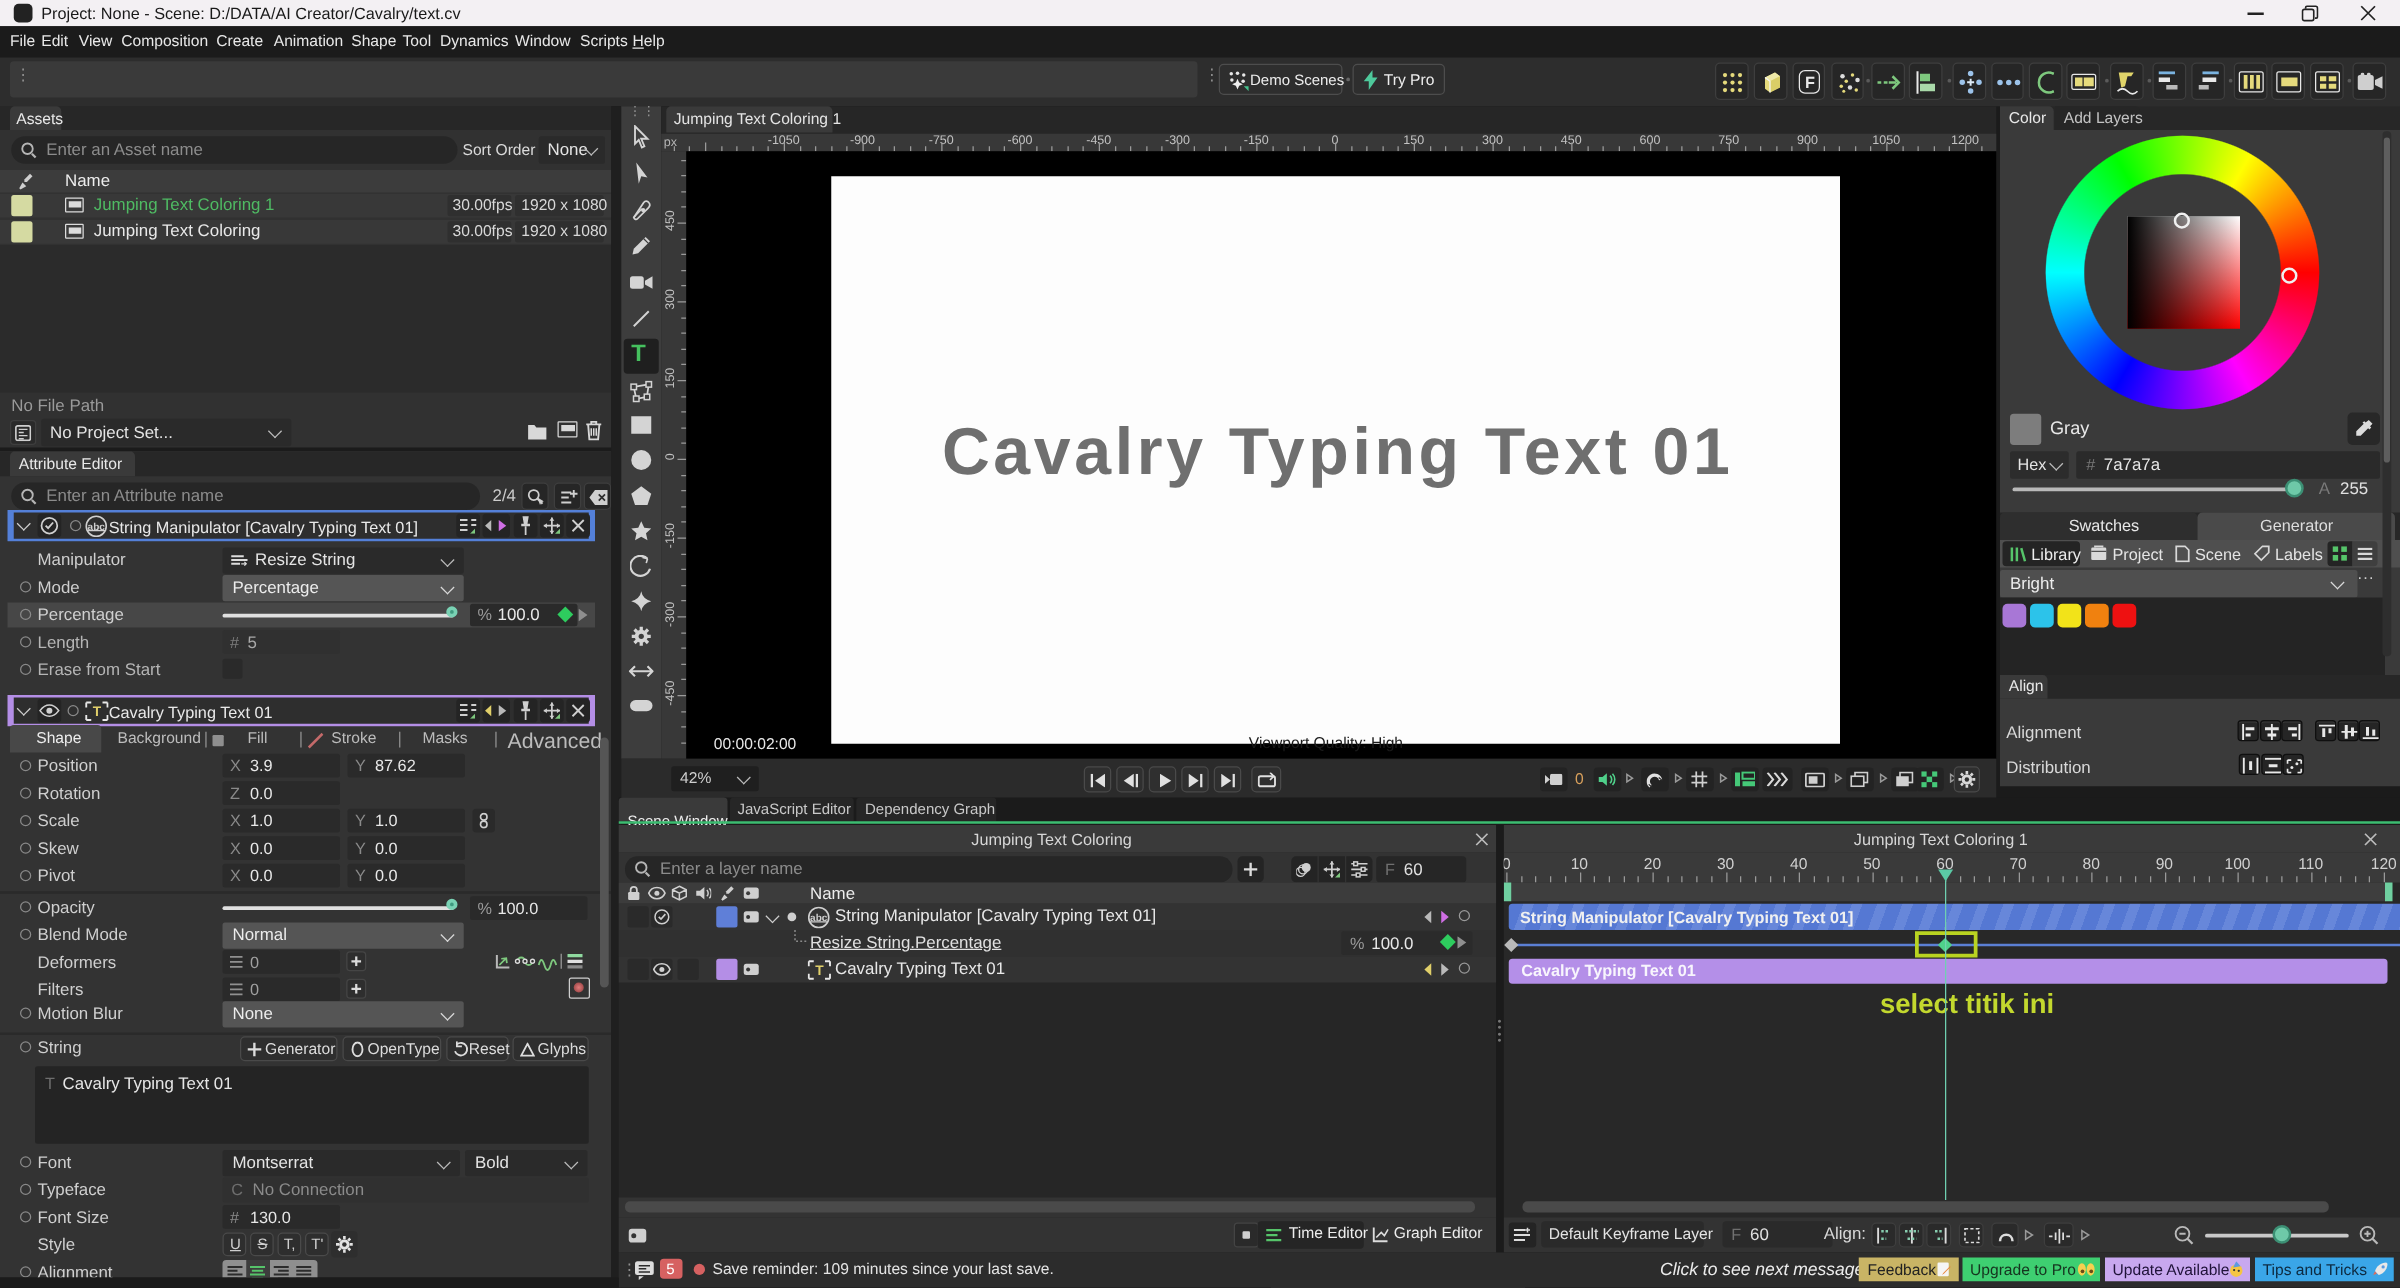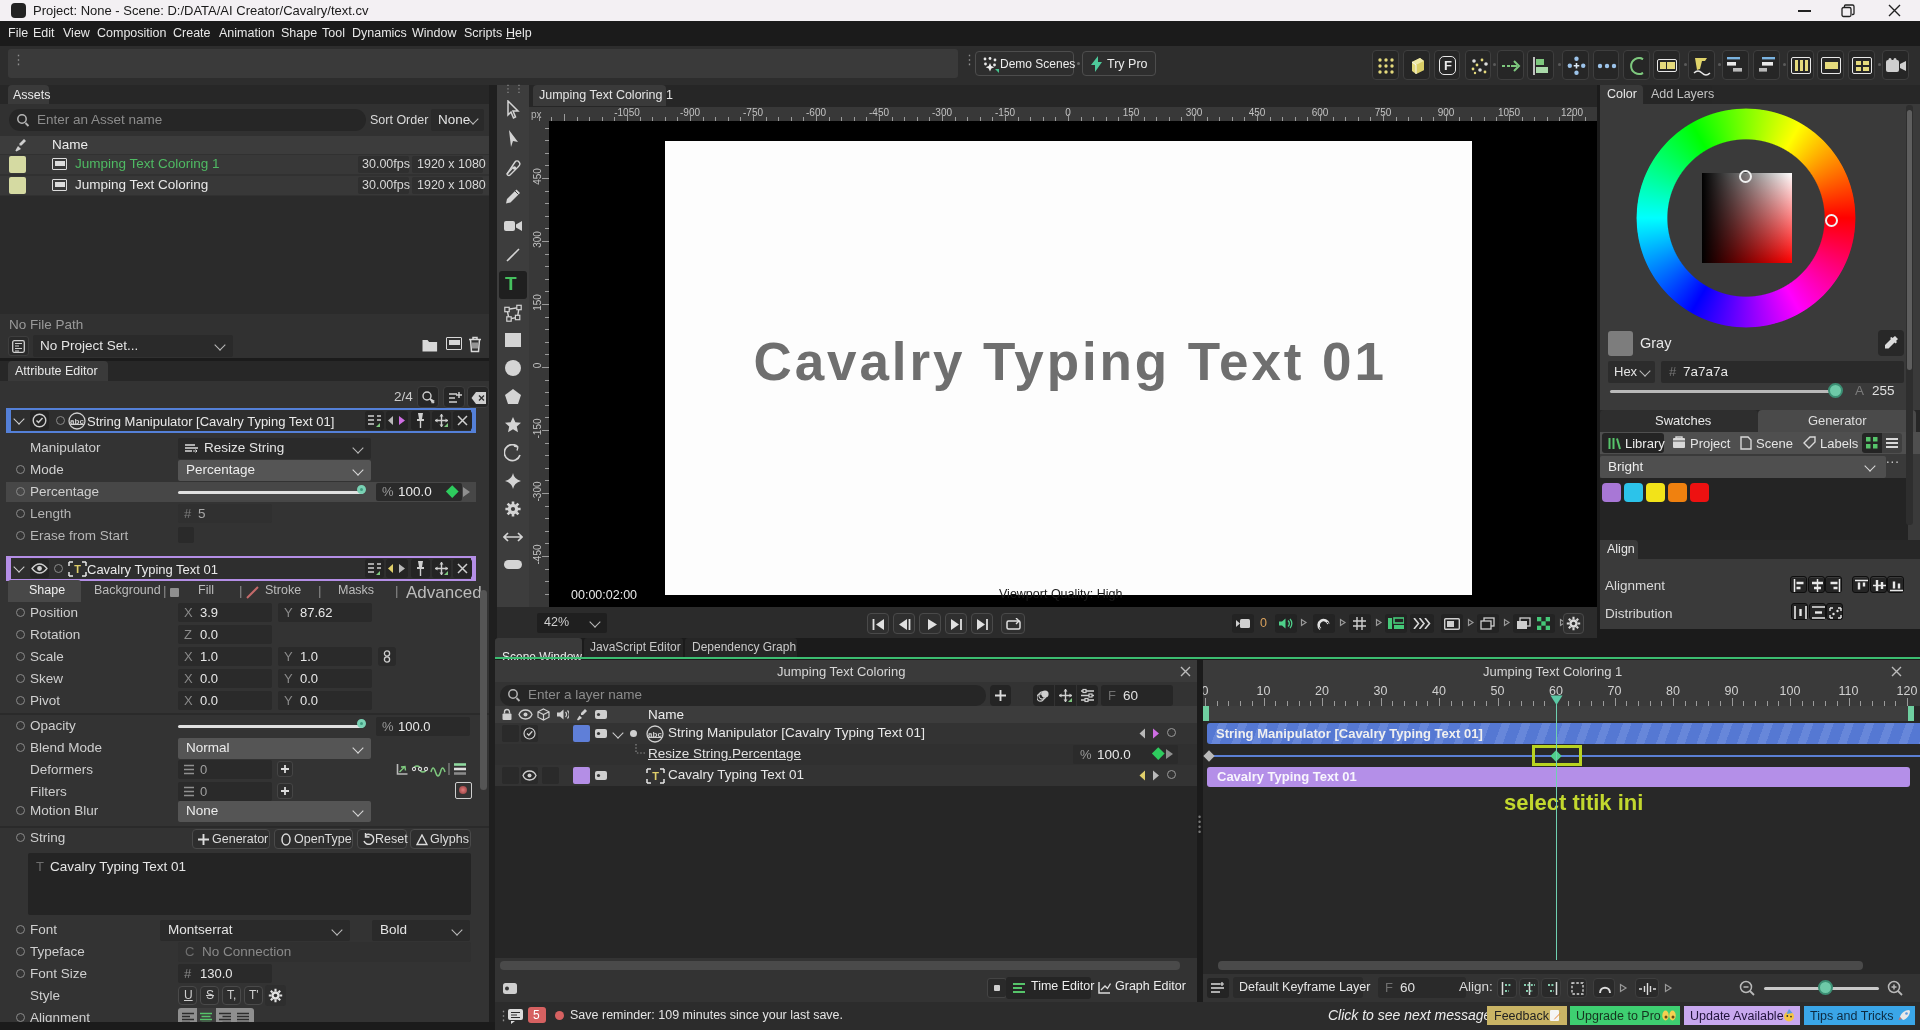--- a/index.html
+++ b/index.html
@@ -274,20 +274,27 @@
   <svg class="abs" style="left:467px;top:250px" width="16" height="18">
       <path d="M2 4.5 h12 M6 4.5 v-2 h4 v2 M3.5 4.5 l1 12 h7 l1 -12" fill="none" stroke="#d8d8d8" stroke-width="1.5"></path>
       <path d="M6 7.5 v6 M8 7.5 v6 M10 7.5 v6" stroke="#d8d8d8" stroke-width="1.2"></path>
     </svg>
 </div>
 
 <div class="abs" style="left:0;top:361px;width:489px;height:661px;background:#333333;overflow:hidden;">
   <div class="abs" style="left:0;top:0;width:489px;height:20px;background:#272727;"></div>
   <div class="abs" style="left:8px;top:0;width:100px;height:20px;background:#3a3a3a;border-radius:4px 4px 0 0;"></div>
   <div class="txt" style="left:15px;top:3px;color:#e8e8e8;font-size:12.5px;">Attribute Editor</div>
+  <div class="abs" style="left:9px;top:25px;width:375px;height:22px;background:#262626;border-radius:11px;">
+    <svg class="abs" style="left:7px;top:4px" width="15" height="15">
+        <circle cx="6" cy="6" r="4.2" fill="none" stroke="#b5b5b5" stroke-width="1.5"></circle>
+        <path d="M9.5 10 l3 3" stroke="#b5b5b5" stroke-width="1.8"></path>
+      </svg>
+    <div class="txt" style="left:28px;top:3px;color:#8c8c8c;font-size:13.5px;">Enter an Attribute name</div>
+  </div>
   <div class="txt" style="left:394px;top:28px;color:#cccccc;font-size:13.5px;">2/4</div>
   <div class="tile" style="left:417px;top:25px;width:22px;height:22px;">
       <svg class="abs" style="left:3px;top:3px" width="16" height="16">
         <circle cx="6" cy="6" r="4" fill="none" stroke="#cfcfcf" stroke-width="1.4"></circle>
         <path d="M9 9 l4 4" stroke="#cfcfcf" stroke-width="1.6"></path>
         <path d="M9 8 l5 3 -2 1 -1 2z" fill="#cfcfcf"></path>
       </svg>
     </div>
   <div class="tile" style="left:443px;top:25px;width:22px;height:22px;">
       <svg class="abs" style="left:3px;top:3px" width="16" height="16">
@@ -592,21 +599,21 @@
         <path d="M6 1 L11 10.5 H1z" fill="none" stroke="#dcdcdc" stroke-width="1.4"></path>
       </svg>
       <div class="txt" style="left:19px;top:2px;color:#dcdcdc;font-size:12.5px;">Glyphs</div>
     </div>
   <div class="abs" style="left:28px;top:492px;width:443px;height:62px;background:#242424;border-radius:2px;">
     <div class="txt" style="left:8px;top:6px;color:#6e6e6e;font-size:13px;">T</div>
     <div class="txt" style="left:22px;top:6px;color:#e6e6e6;font-size:13.5px;">Cavalry Typing Text 01</div>
   </div>
   <div class="circ" style="left:16px;top:564px;"></div>
     <div class="lbl" style="left:30px;top:561px;">Font</div>
-  <div class="ddn" style="left:160px;top:559px;width:190px;height:21px;">
+  <div class="ddn" style="left:178px;top:559px;width:190px;height:21px;">
       <div class="txt" style="left:8px;top:2px;font-size:13.5px;">Montserrat</div>
       <div class="chev" style="left:173px;top:6px;"></div>
     </div>
   <div class="ddn" style="left:372px;top:559px;width:98px;height:21px;">
       <div class="txt" style="left:8px;top:2px;font-size:13.5px;">Bold</div>
       <div class="chev" style="left:81px;top:6px;"></div>
     </div>
   <div class="circ" style="left:16px;top:586px;"></div>
     <div class="lbl" style="left:30px;top:583px;">Typeface</div>
   <div class="ibox" style="left:178px;top:581px;width:293px;height:20px;background:#303030;">

